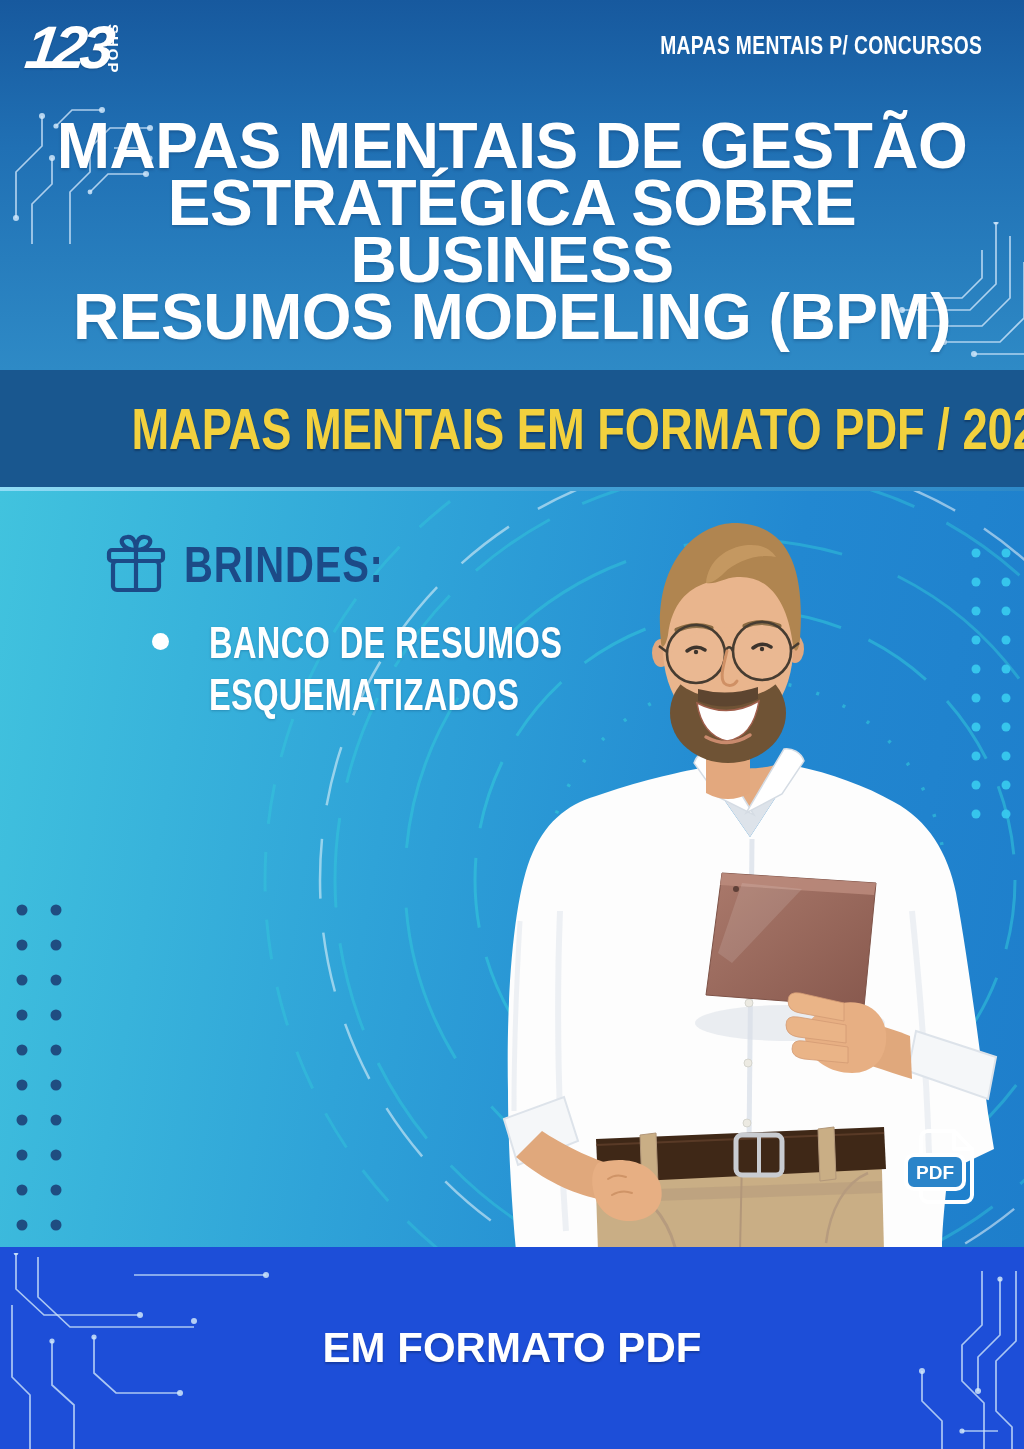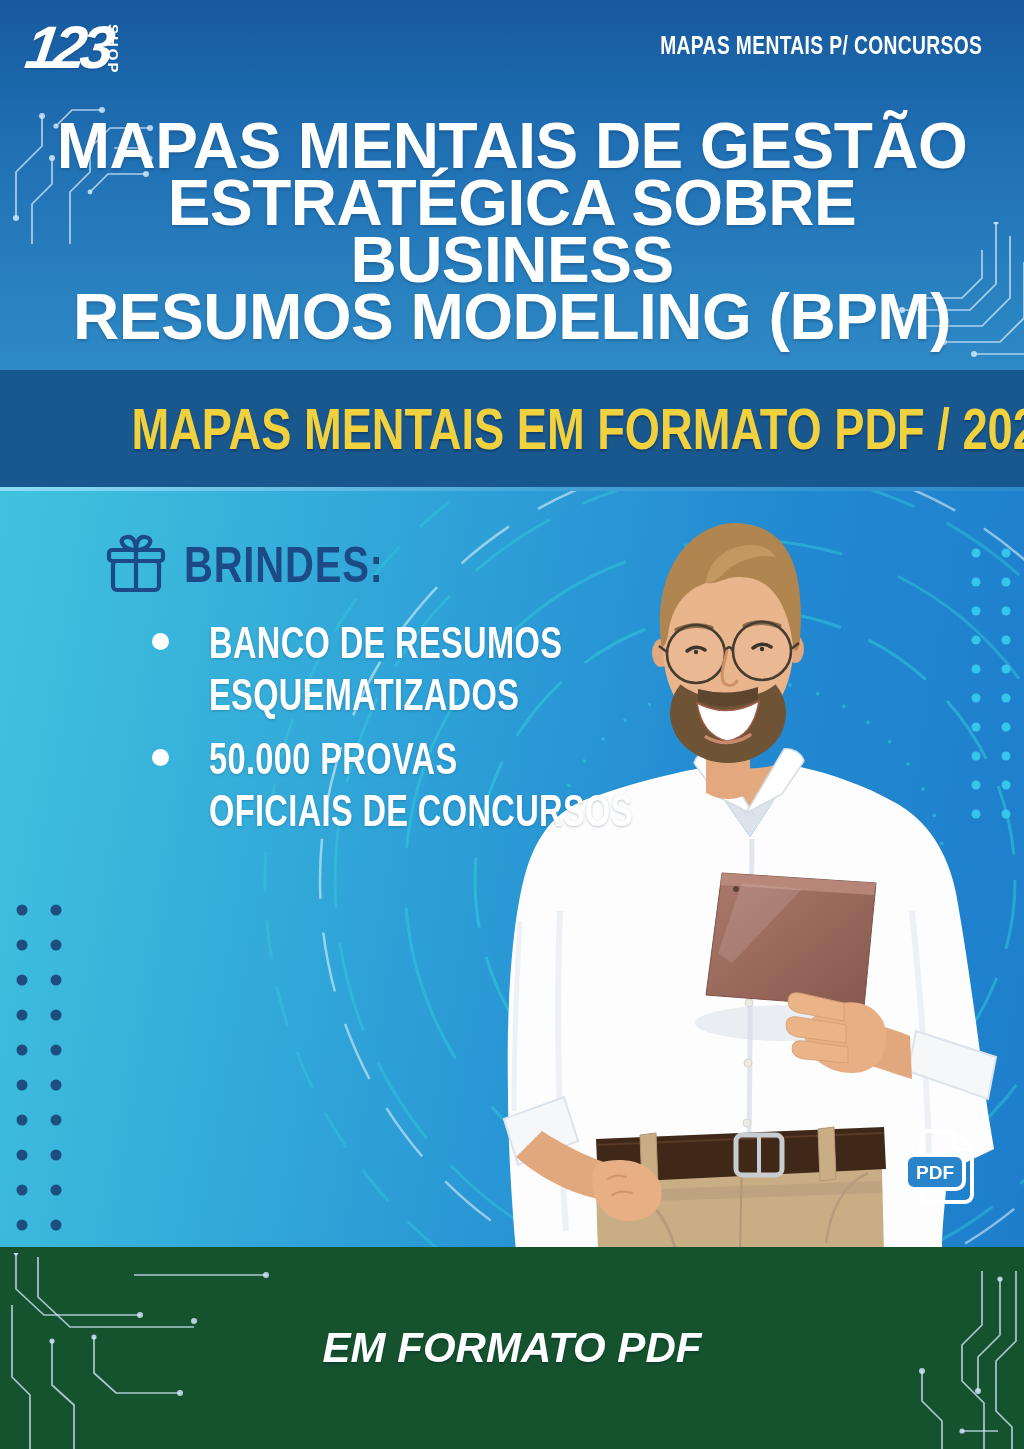--- a/index.html
+++ b/index.html
@@ -43,21 +43,21 @@
     white-space:nowrap; transform:scaleX(.8); transform-origin:left center; letter-spacing:1px; }
   .freebies-list { list-style:none; margin:20px 0 0 48px; }
   .freebies-list li { display:flex; align-items:flex-start; gap:40px; margin-bottom:12px; }
   .bullet-dot { width:17px; height:17px; border-radius:50%; background:#ffffff; margin-top:16px; flex:0 0 auto; }
   .item-text { color:#ffffff; font-size:44px; font-weight:700; line-height:52px; letter-spacing:.5px;
     transform:scaleX(.74); transform-origin:left top; white-space:nowrap;
     text-shadow:0 1px 3px rgba(0,40,80,.25); }
   .item-text span { display:block; }
 
   
-  .bottom-strip { position:relative; width:100%; height:202px; background:#14532d; overflow:hidden;font-style:italic; }
+  .bottom-strip { position:relative; width:100%; height:202px; background:#1d4ed8; overflow:hidden; }
   .footer-text { position:absolute; left:0; top:0; width:100%; height:100%; display:flex;
     align-items:center; justify-content:center; color:#ffffff; font-size:42px; font-weight:700;
     letter-spacing:0; text-shadow:0 2px 2px rgba(0,20,50,.3); }
 
   .circuit { stroke:#cfe6fa; stroke-width:1.7; fill:none; opacity:.8; }
   .cnode  { fill:#cfe6fa; opacity:.85; }
 </style>
 </head>
 <body>
 
@@ -298,27 +298,20 @@
         <span class="freebies-title">BRINDES:</span>
       </div>
       <ul class="freebies-list">
         <li>
           <span class="bullet-dot"></span>
           <div class="item-text">
             <span>BANCO DE RESUMOS</span>
             <span>ESQUEMATIZADOS</span>
           </div>
         </li>
-        <li>
-          <span class="bullet-dot"></span>
-          <div class="item-text">
-            <span>50.000 PROVAS</span>
-            <span>OFICIAIS DE CONCURSOS</span>
-          </div>
-        </li>
       </ul>
     </div>
   </div>
 
   <div class="bottom-strip">
     <svg class="circuit-abs" style="left:4px; top:6px;" width="300" height="196" viewBox="0 0 300 196">
       <path class="circuit" d="M 12 0 V 36 L 40 62 H 136"></path>
       <path class="circuit" d="M 34 4 V 44 L 66 74 H 190"></path>
       <path class="circuit" d="M 8 52 V 124 L 26 142 V 196"></path>
       <path class="circuit" d="M 48 88 V 132 L 70 152 V 196"></path>

